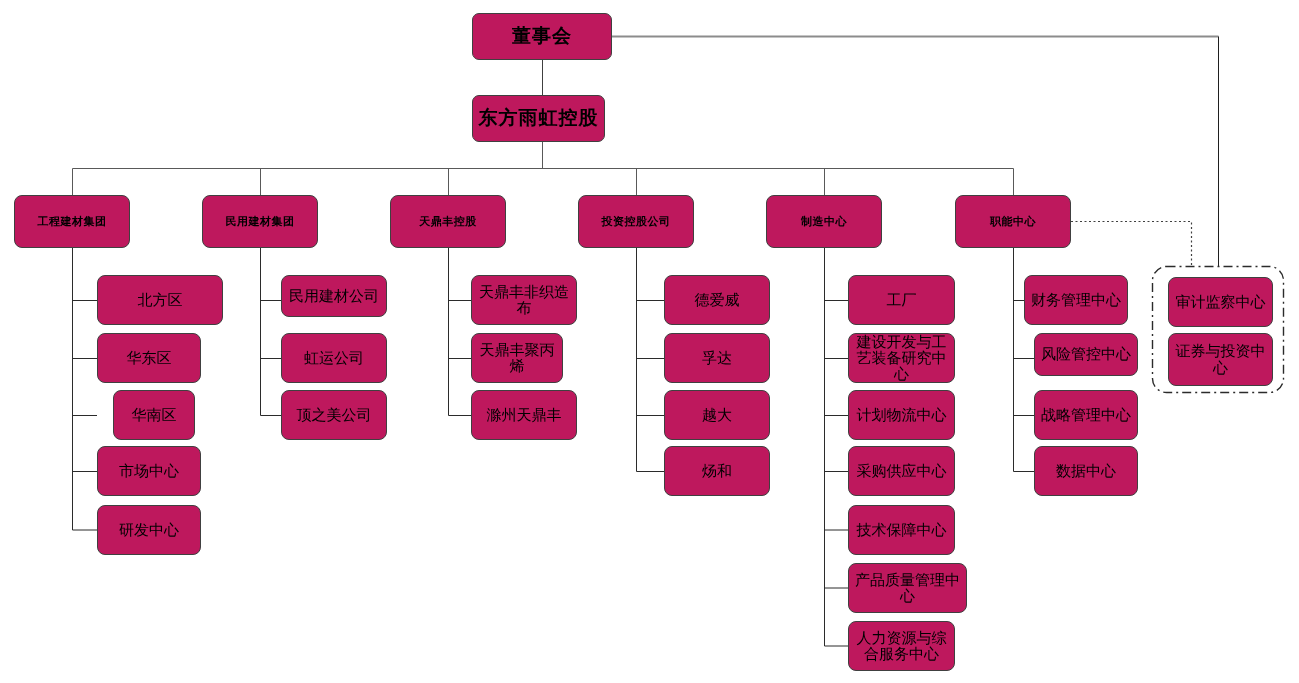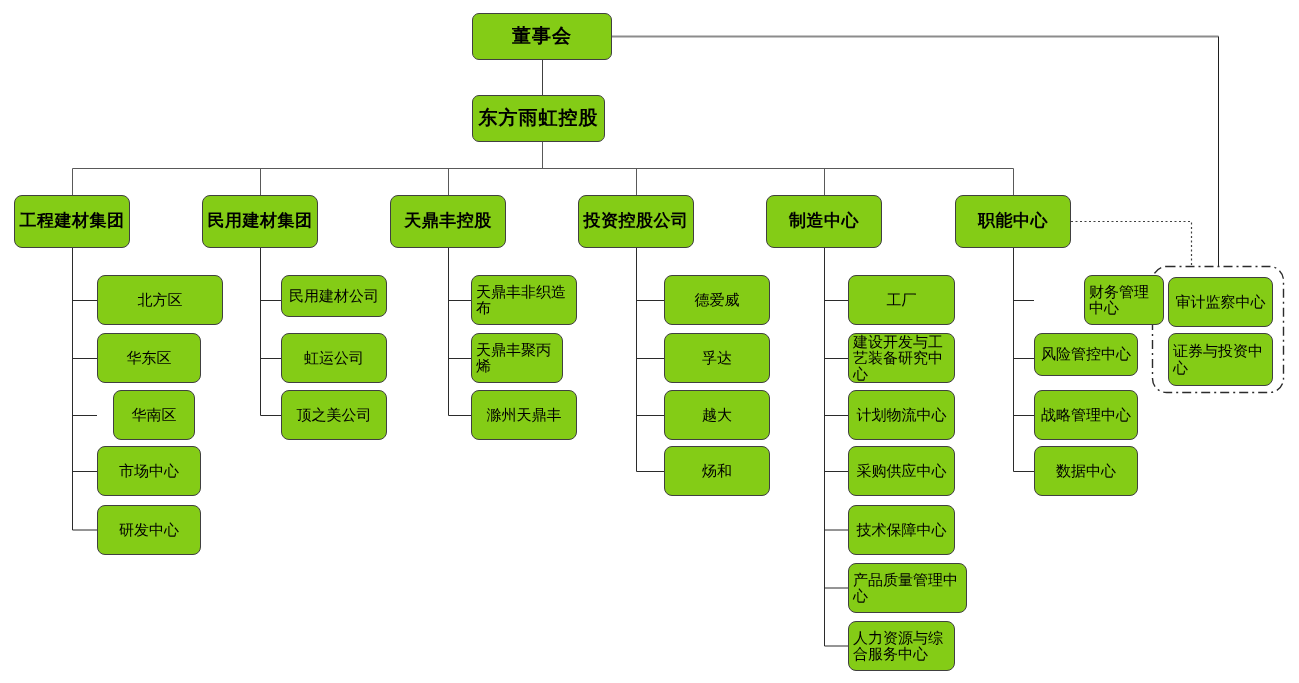--- a/index.html
+++ b/index.html
@@ -15,33 +15,33 @@
   .lines {
     position: absolute;
     left: 0; top: 0;
     width: 1299px; height: 683px;
   }
   .node {
     position: absolute;
     box-sizing: border-box;
     border: 1px solid #404040;
     border-radius: 8px;
-    background: #84cc16;
+    background: #be185d;
     display: flex;
     align-items: center;
     justify-content: center;
-    text-align: left;
+    text-align: center;
     font-size: 15px;
     line-height: 1.08;
     padding: 1px 4px;
     word-break: break-all;
   }
   .hdr {
     font-weight: bold;
-    font-size: 17px;
+    font-size: 11px;
     letter-spacing: 0.5px;
   }
   .top {
     font-weight: bold;
     font-size: 19px;
     letter-spacing: 1px;
     border-radius: 7px;
   }
 </style>
 </head>
@@ -100,21 +100,21 @@
   <div class="node" style="left:664px; top:446px; width:106px; height:50px">炀和</div>
 
   <div class="node" style="left:848px; top:275px; width:107px; height:50px">工厂</div>
   <div class="node" style="left:848px; top:333px; width:107px; height:50px">建设开发与工艺装备研究中心</div>
   <div class="node" style="left:848px; top:390px; width:107px; height:50px">计划物流中心</div>
   <div class="node" style="left:848px; top:446px; width:107px; height:50px">采购供应中心</div>
   <div class="node" style="left:848px; top:505px; width:107px; height:50px">技术保障中心</div>
   <div class="node" style="left:848px; top:563px; width:119px; height:50px">产品质量管理中心</div>
   <div class="node" style="left:848px; top:621px; width:107px; height:50px">人力资源与综合服务中心</div>
 
-  <div class="node" style="left:1084px; top:275px; width:80px; height:50px">财务管理中心</div>
+  <div class="node" style="left:1024px; top:275px; width:104px; height:50px">财务管理中心</div>
   <div class="node" style="left:1034px; top:333px; width:104px; height:43px">风险管控中心</div>
   <div class="node" style="left:1034px; top:390px; width:104px; height:50px">战略管理中心</div>
   <div class="node" style="left:1034px; top:446px; width:104px; height:50px">数据中心</div>
 
   <div class="node" style="left:1168px; top:277px; width:105px; height:50px">审计监察中心</div>
   <div class="node" style="left:1168px; top:333px; width:105px; height:53px">证券与投资中心</div>
 
 </div>
 
 </body></html>

